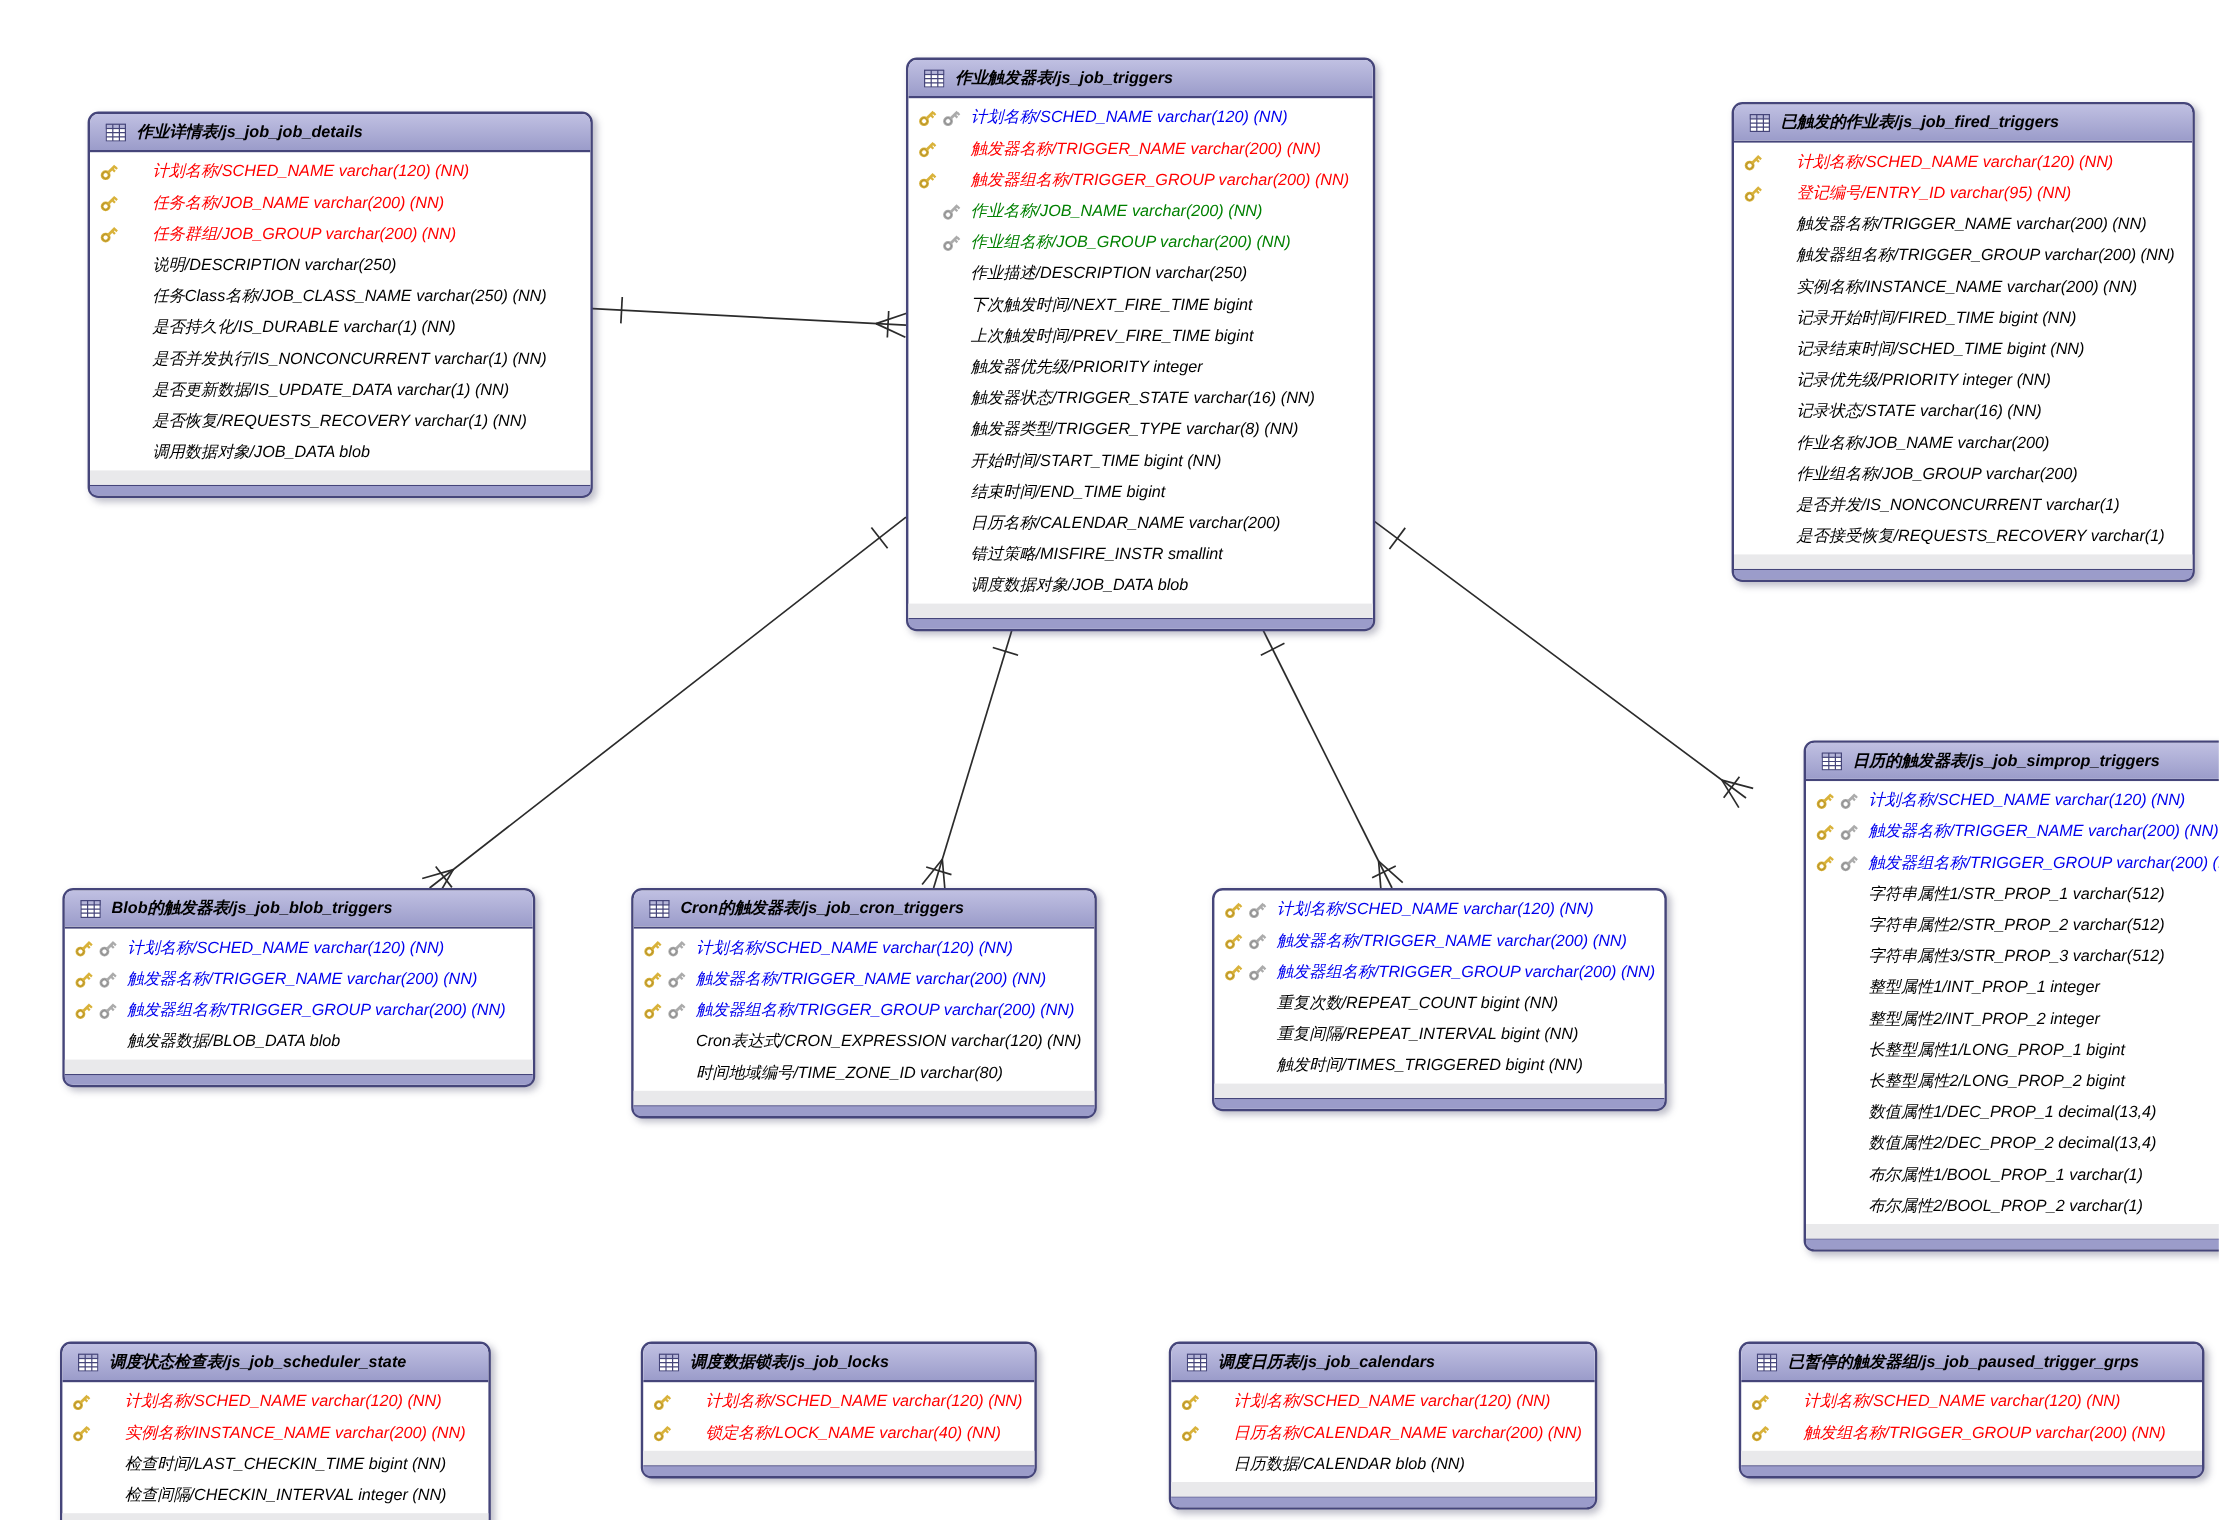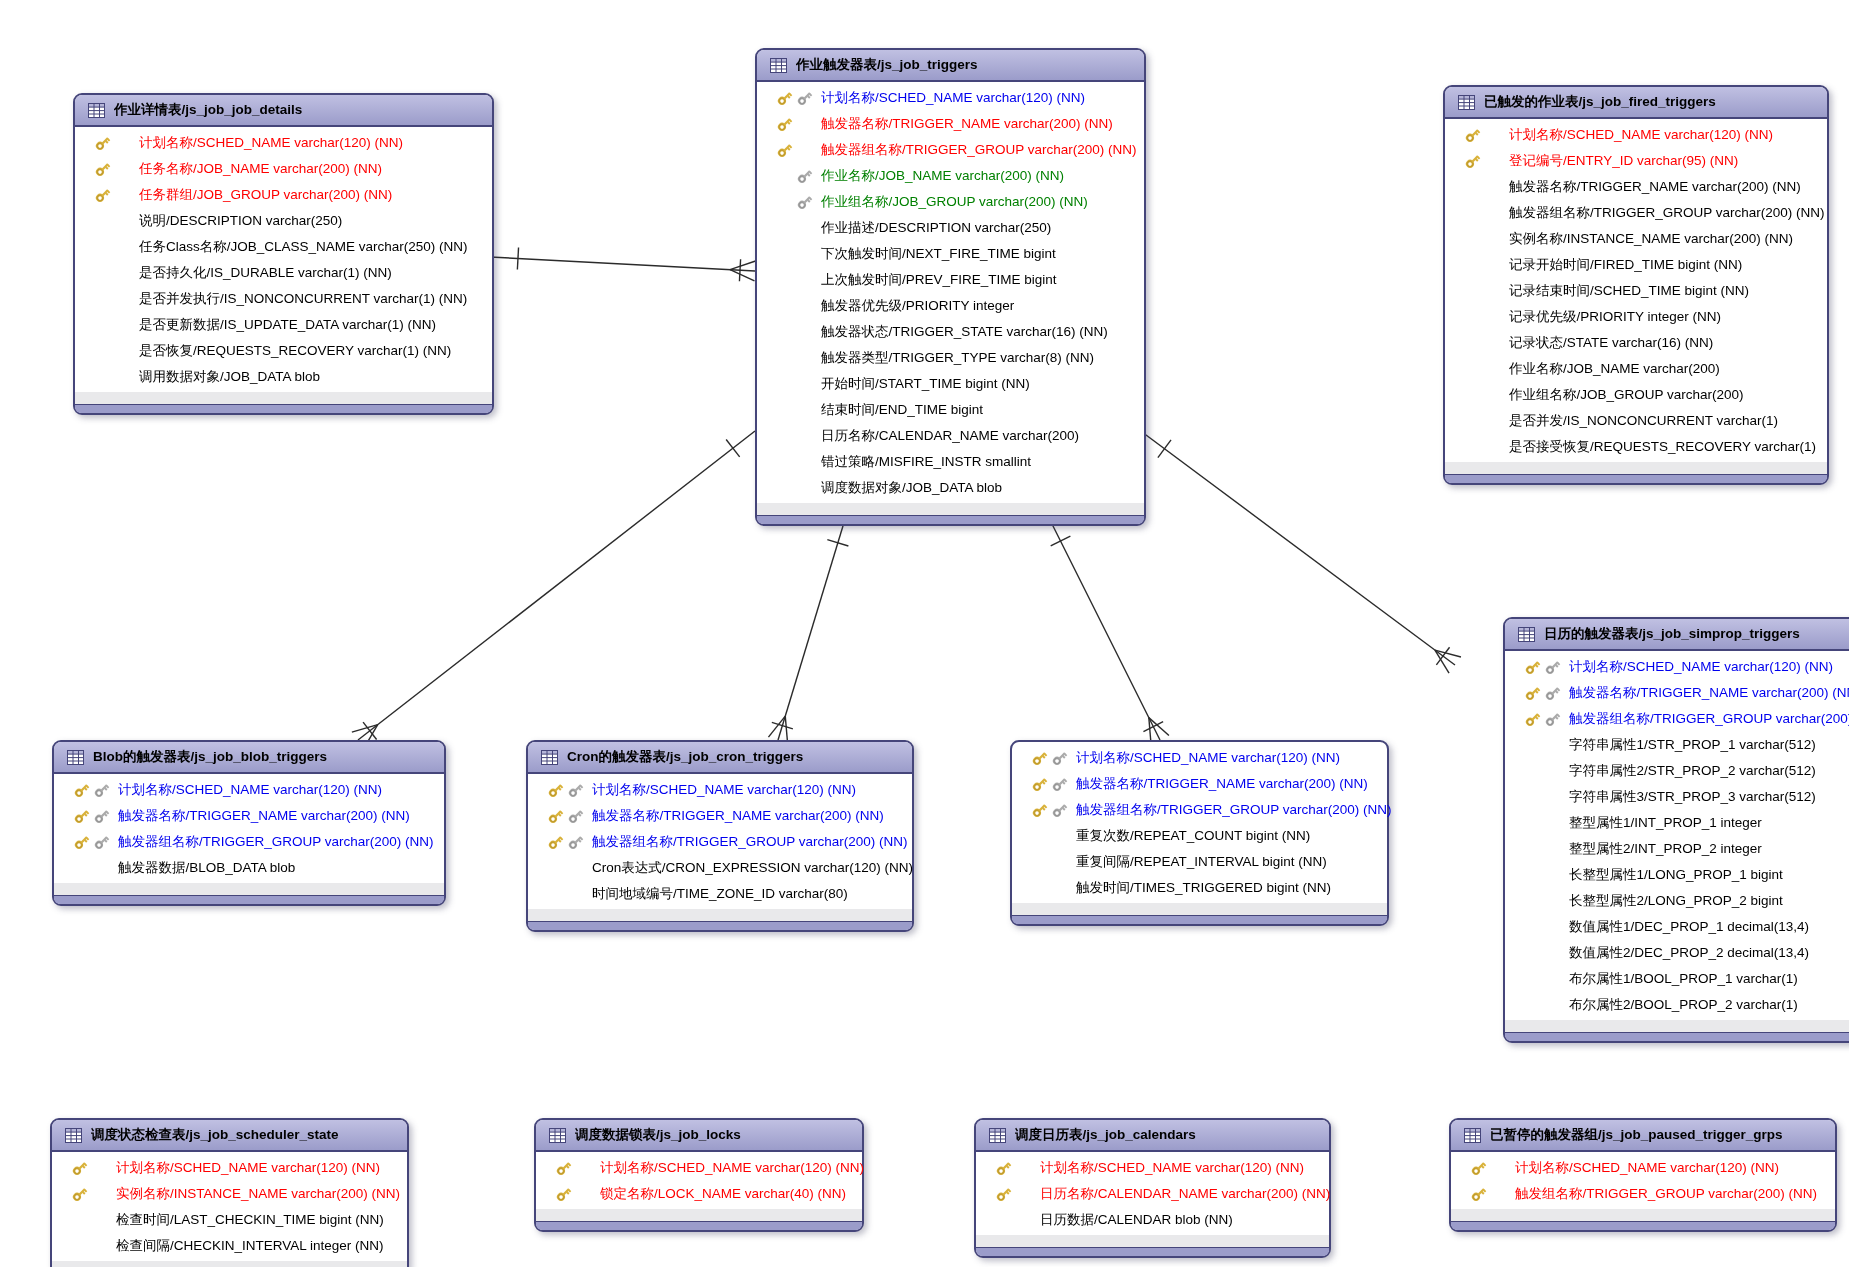--- a/index.html
+++ b/index.html
@@ -6,30 +6,31 @@
   body{
     width:1849px;height:1267px;position:relative;overflow:hidden;background:#ffffff;
     font-family:"Liberation Sans","DejaVu Sans",sans-serif;
   }
   #canvas{position:absolute;left:0;top:0;width:1849px;height:1267px;}
   #rel-layer{position:absolute;left:0;top:0;z-index:1;}
   .db-table{
     position:absolute;z-index:2;background:#ffffff;
     border:2px solid #45457a;border-radius:9px;
     box-shadow:3px 3px 6px rgba(70,70,100,0.35);
+    font-style:italic;
   }
   .tbl-header{
     height:30px;display:flex;align-items:center;
     background:linear-gradient(#c0c0e2,#9b9cca);
     border-bottom:2px solid #45457a;border-radius:7px 7px 0 0;
     font-size:13.5px;font-weight:600;color:#000;
   }
   .tbl-header .hdr-icon{margin-left:13px;display:inline-flex;flex:0 0 auto;}
   .tbl-header .hdr-title{margin-left:9px;white-space:nowrap;overflow:hidden;}
-  .tbl-body{padding:3px 0 2px 12px;}
+  .tbl-body{padding:3px 0 2px 0;}
   .tbl-row{height:26px;position:relative;display:flex;align-items:center;font-size:13.5px;white-space:nowrap;}
   .tbl-row .key1{position:absolute;left:7px;top:4px;}
   .tbl-row .key2{position:absolute;left:27px;top:4px;}
   .tbl-row .col-text{margin-left:52px;}
   .c-pk{color:#ff0000;}
   .c-pkfk{color:#0000ee;}
   .c-fk{color:#008000;}
   .c-normal{color:#000000;}
   .tbl-footer{height:12px;background:#e9e9eb;}
   .tbl-bottombar{height:8px;background:#9b9cca;border-top:1.5px solid #45457a;border-radius:0 0 6px 6px;}

